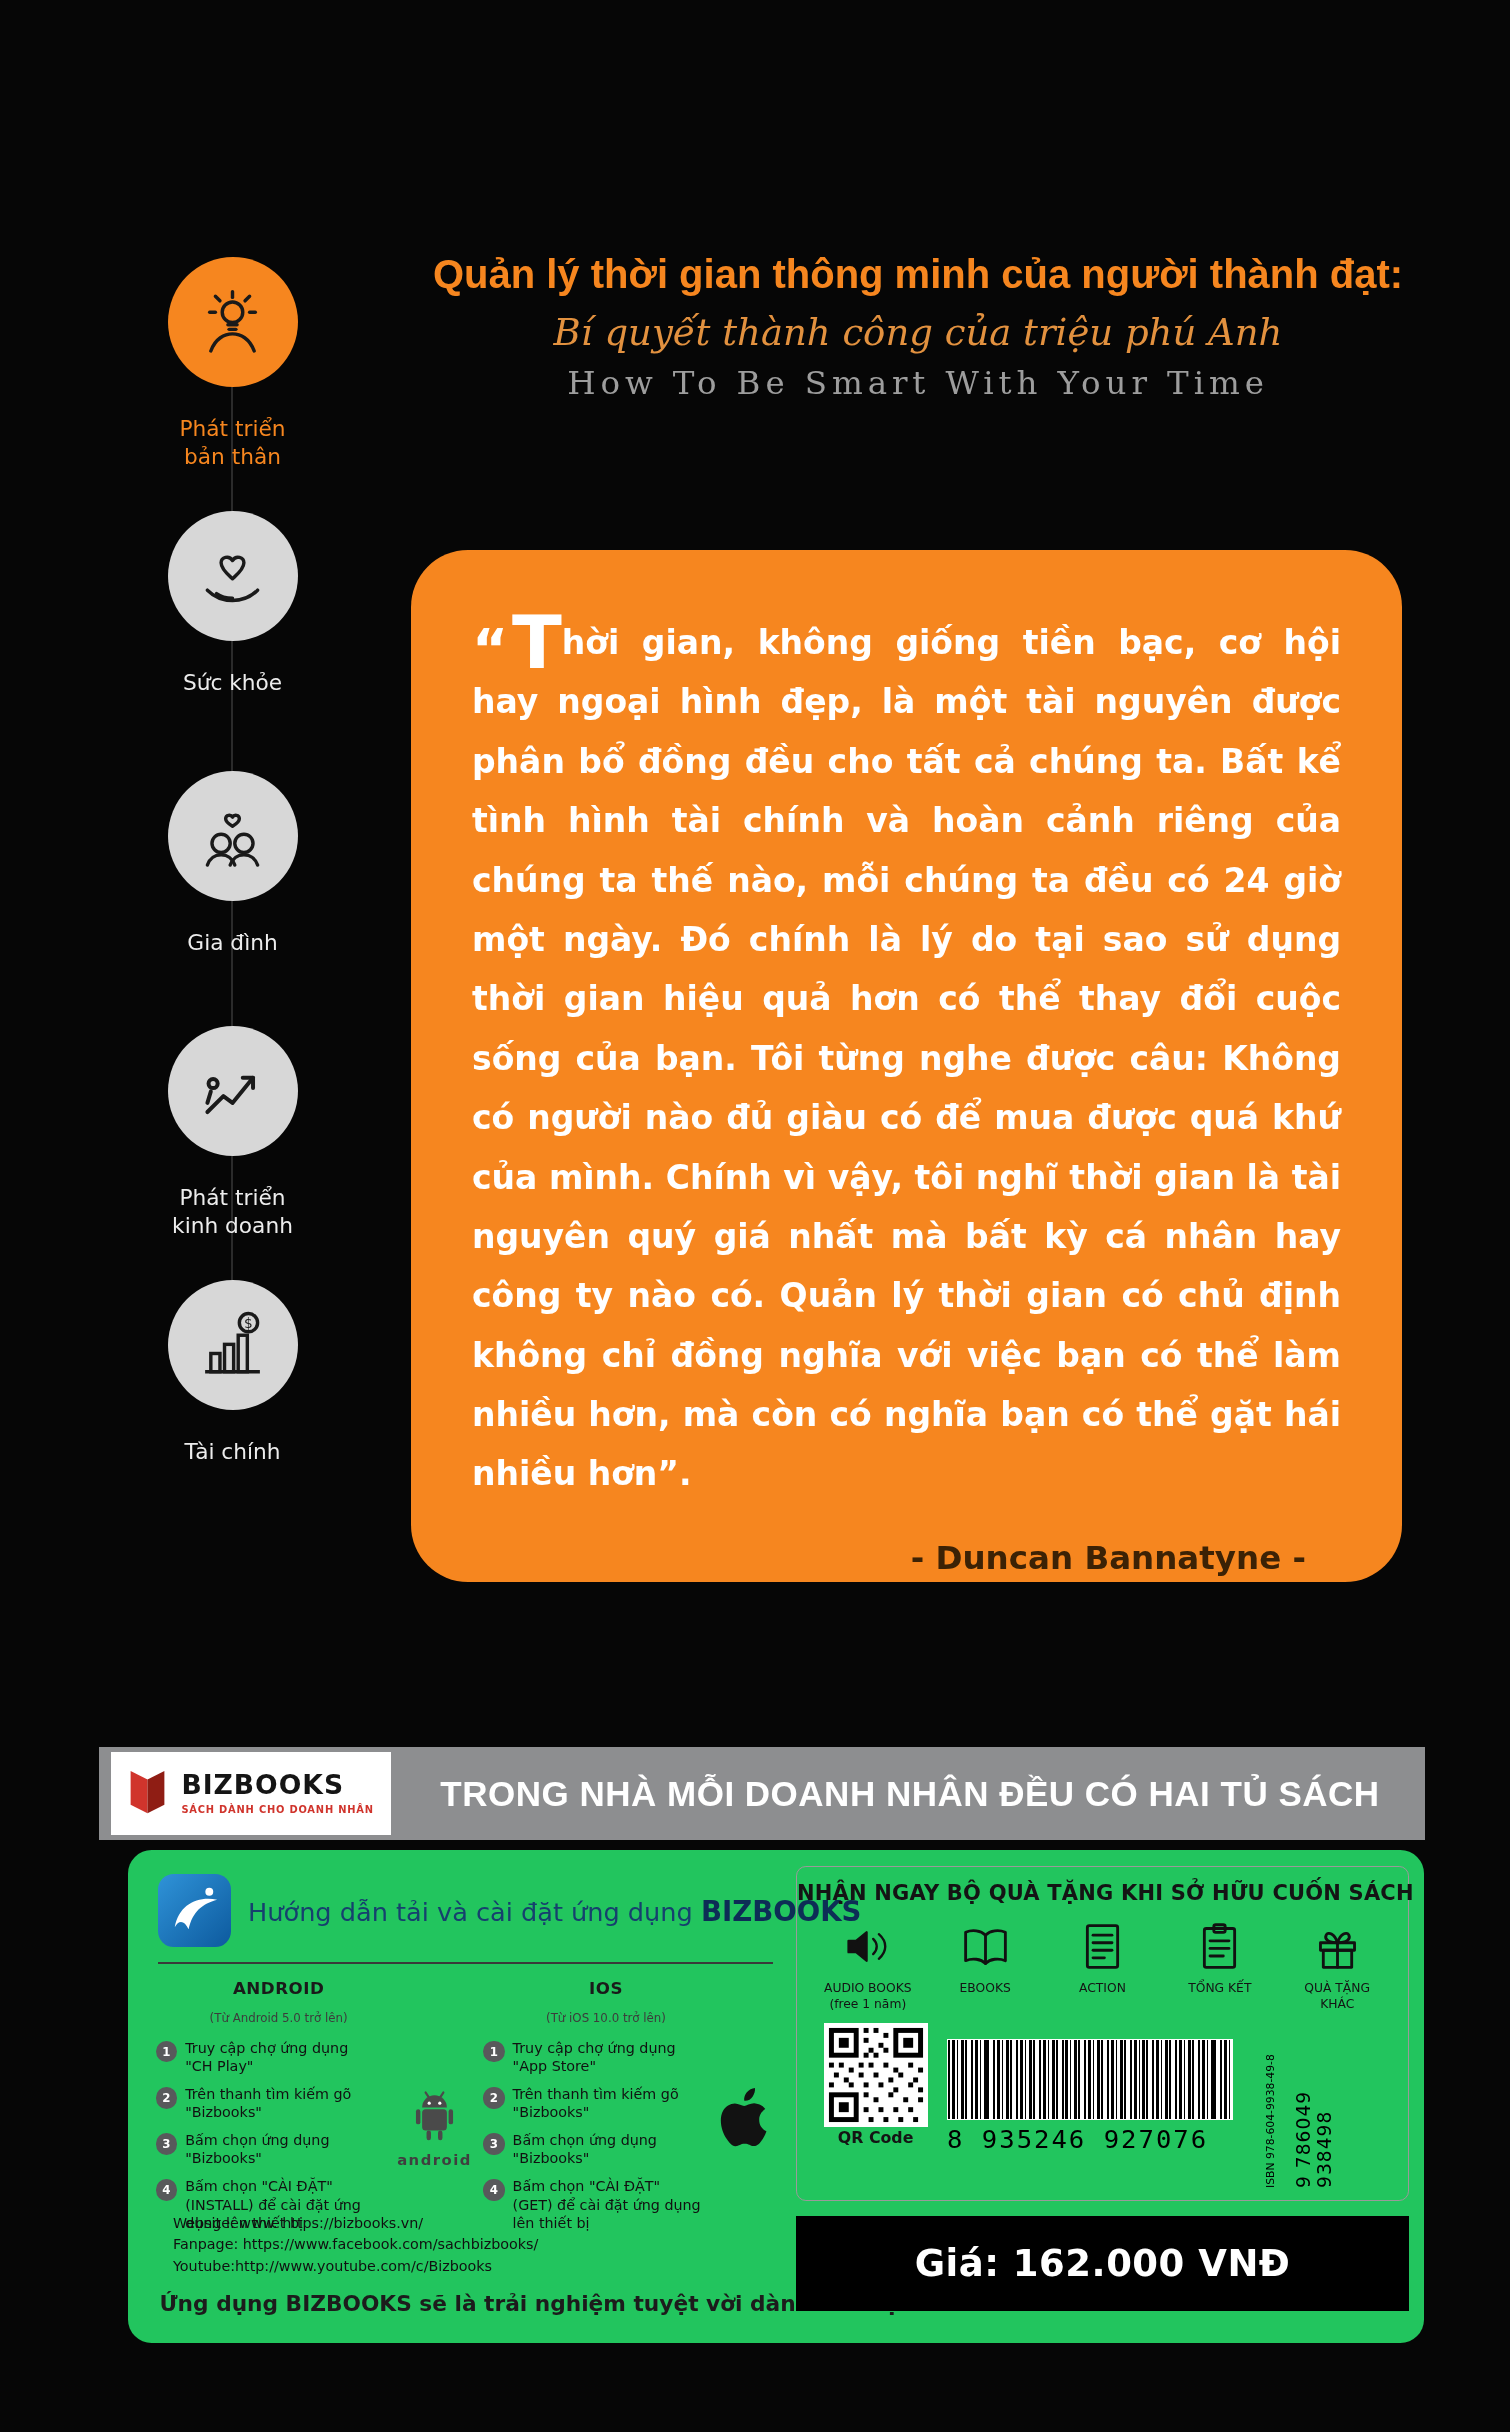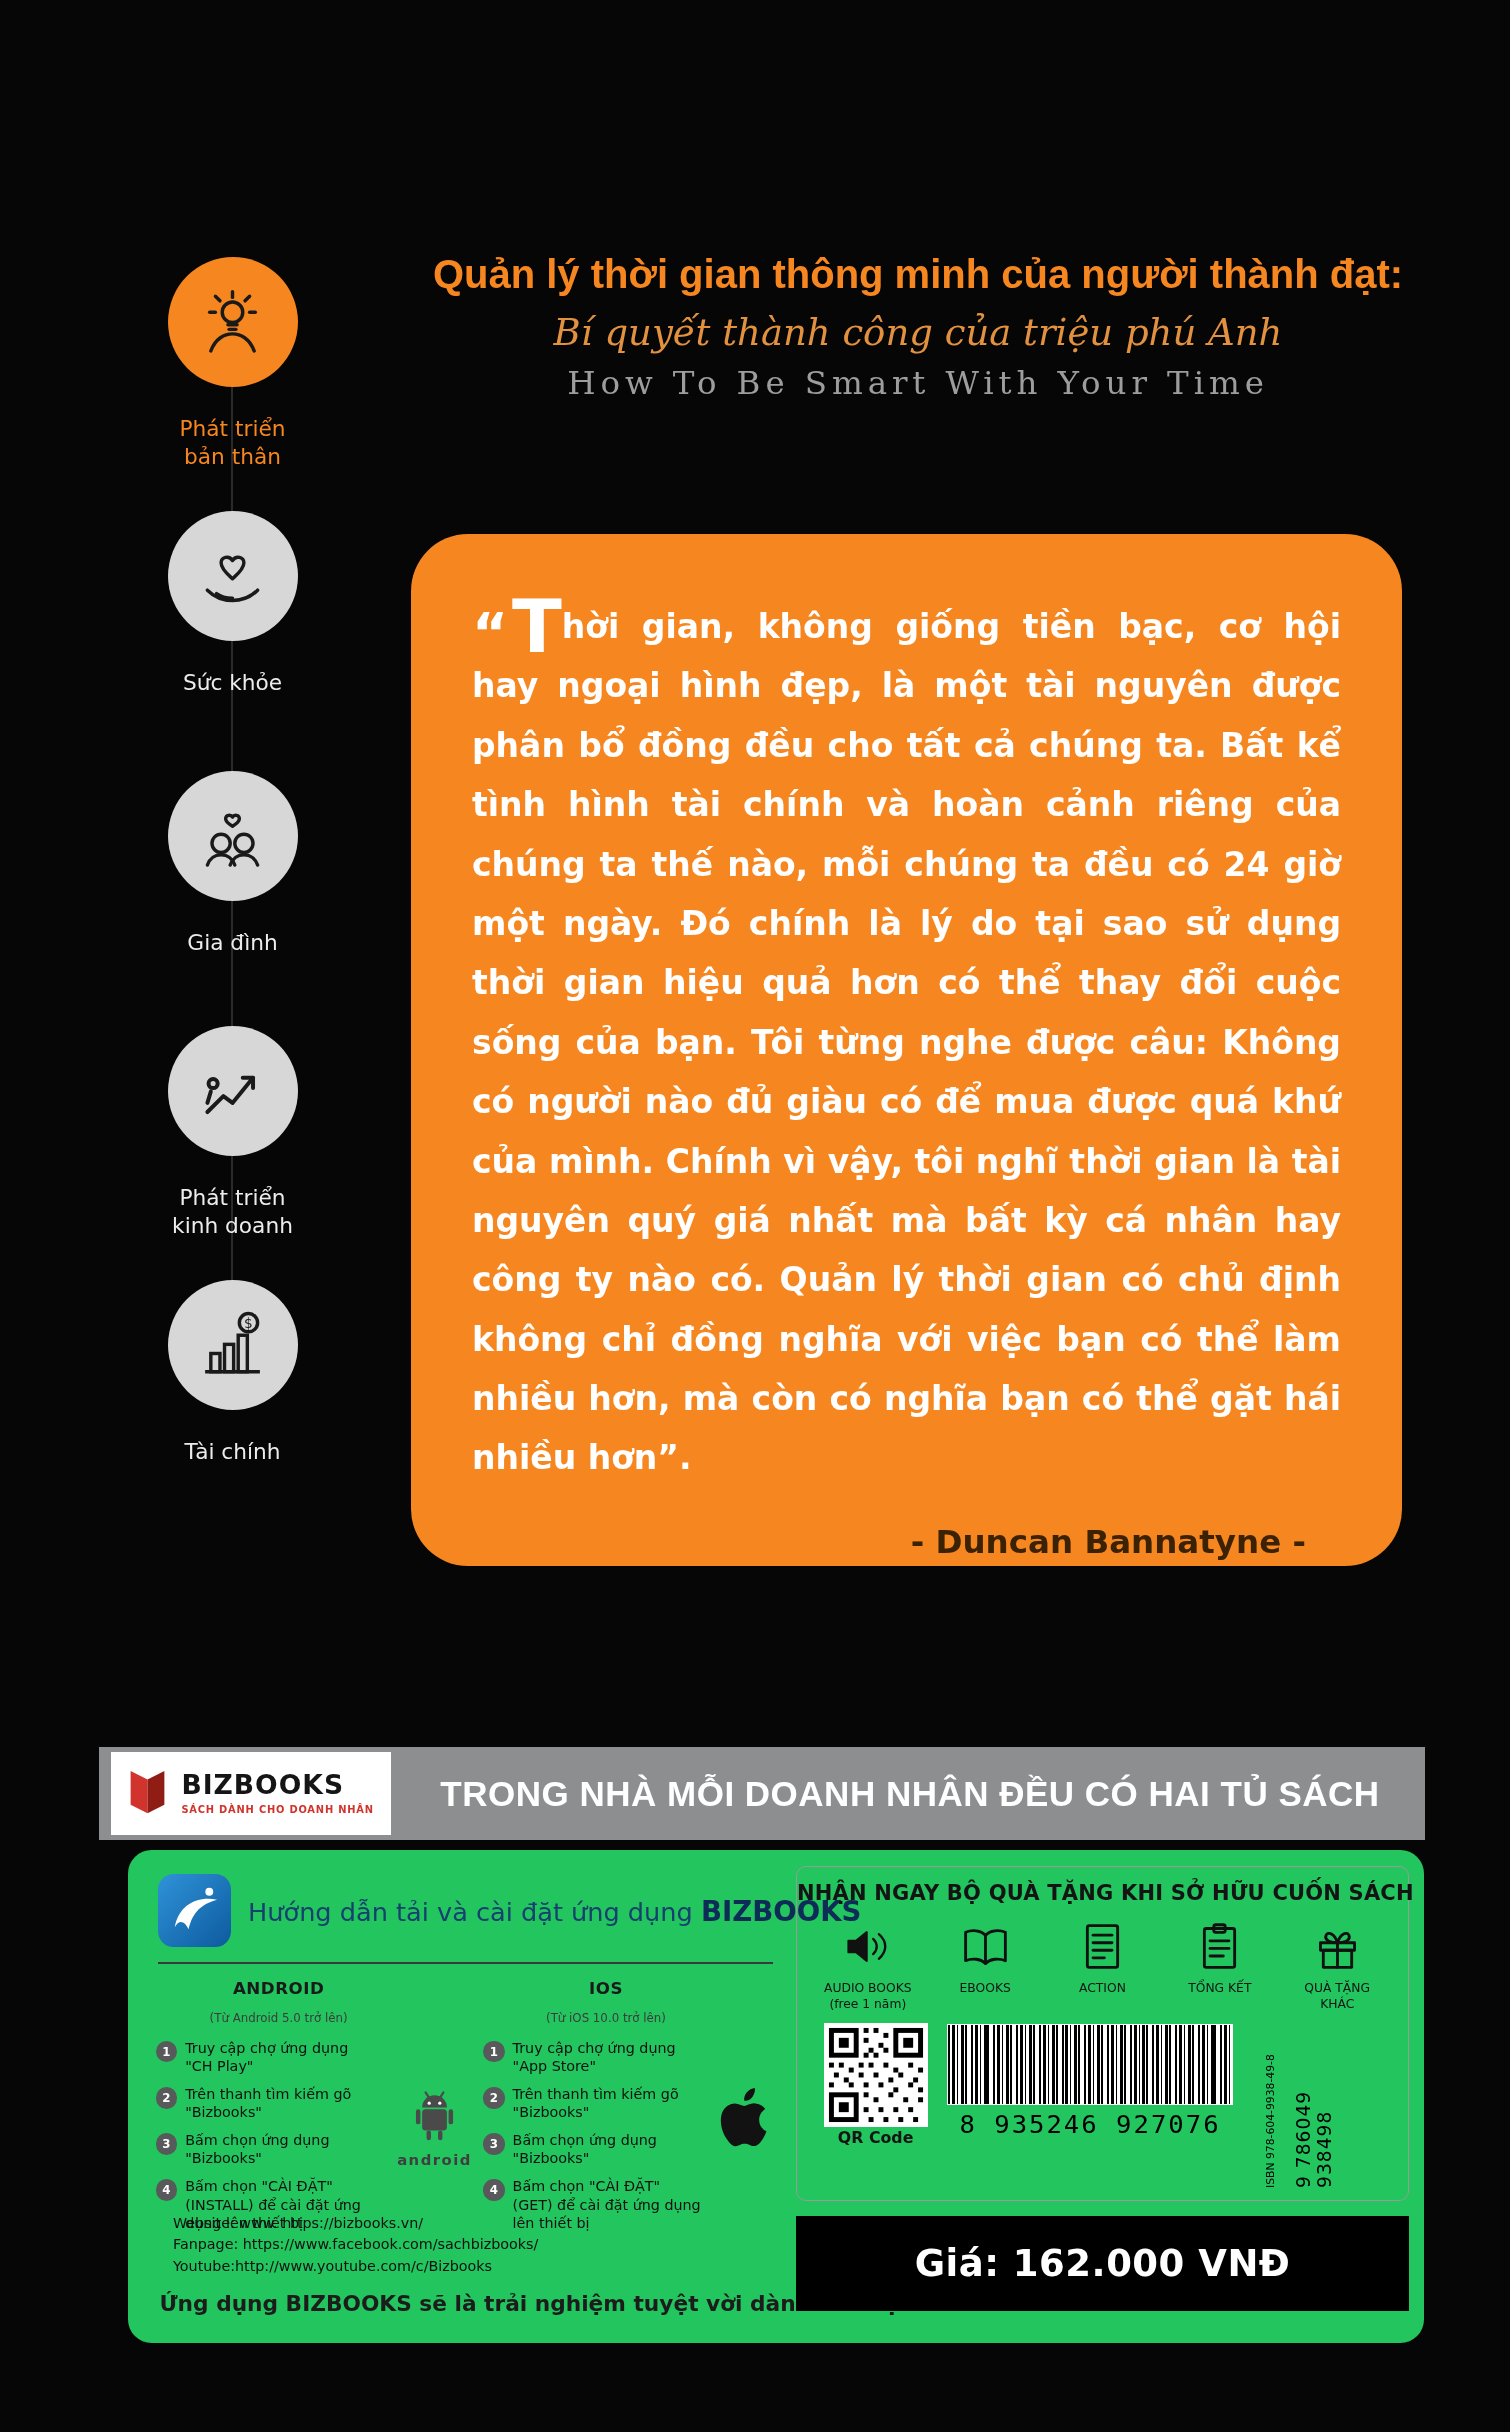--- a/index.html
+++ b/index.html
@@ -16,21 +16,21 @@
   .side-label{margin-top:28px;font-size:21.7px;line-height:1.3;color:#ececec;white-space:pre-line}
   .side-label.active-label{color:#f6861f}
 
   
   .header{position:absolute;left:398px;top:252px;width:1040px;text-align:center}
   .title-main{font-family:"Liberation Sans",sans-serif;font-weight:800;font-size:40px;color:#f6861f;white-space:nowrap}
   .title-script{margin-top:13.8px;font-family:"DejaVu Serif","Liberation Serif",serif;font-style:italic;font-size:37px;color:#e2913f}
   .title-english{margin-top:9.9px;font-family:"DejaVu Serif","Liberation Serif",serif;font-size:32.5px;color:#9d9d9d;letter-spacing:4.9px}
 
   
-  .quote-box{position:absolute;left:411px;top:534px;width:991px;height:1032px;background:#f6861f;border-radius:57px;padding:63px 61px 0}
+  .quote-box{position:absolute;left:411px;top:550px;width:991px;height:1032px;background:#f6861f;border-radius:57px;padding:63px 61px 0}
   .quote-text{font-size:33px;font-weight:700;color:#fff;line-height:1.8;text-align:justify}
   .open-mark{font-size:55px;line-height:0;vertical-align:-13.8px;margin-right:3.9px}
   .dropcap{font-size:73px;font-weight:800;line-height:0;vertical-align:-13.8px}
   .attribution{margin-top:35px;padding-right:35px;text-align:right;font-size:32.5px;font-weight:700;color:#3c2205}
 
   
   .banner{position:absolute;left:99px;top:1747px;width:1326px;height:93px;background:#8d8e90}
   .logo-box{position:absolute;left:11.8px;top:4.9px;width:280px;height:83px;background:#fff;display:flex;align-items:center;gap:11.8px;padding-left:13.8px}
   .logo-box svg{width:45px;height:49px;flex:0 0 auto}
   .logo-name{font-size:26.6px;font-weight:900;color:#151515;letter-spacing:1px;line-height:1}
@@ -63,21 +63,21 @@
   
   .gift-box{position:absolute;left:668px;top:15.8px;width:613px;height:335px;border:1px solid #9a9a9a;border-radius:9.9px}
   .gift-heading{margin-top:13.8px;text-align:center;font-size:21px;font-weight:800;color:#141414;white-space:nowrap;letter-spacing:0.2px}
   .gift-items{display:flex;justify-content:space-between;padding:0 15.8px;margin-top:15.8px}
   .gift-item{width:110px;text-align:center}
   .gift-item svg{width:53px;height:53px}
   .gift-label{margin-top:3.9px;font-size:12.3px;font-weight:400;color:#141414;line-height:1.3;white-space:pre-line}
   .qr-block{position:absolute;left:23.6px;top:156px;width:110px;text-align:center}
   .qr-block svg{width:104px;height:104px;display:block;margin:0 auto}
   .qr-label{margin-top:1px;font-size:15.8px;font-weight:700;color:#141414}
-  .barcode-block{position:absolute;left:150px;top:157px;width:286px;text-align:center}
+  .barcode-block{position:absolute;left:150px;top:172px;width:286px;}
   .barcode-bars{height:81px;background:repeating-linear-gradient(90deg,#000 0 2px,#fff 2px 3.9px,#000 3.9px 6.9px,#fff 6.9px 8.9px,#000 8.9px 9.9px,#fff 9.9px 12.8px,#000 12.8px 15.8px,#fff 15.8px 16.7px,#000 16.7px 18.7px,#fff 18.7px 22.7px);border:1px solid #fff}
   .barcode-number{margin-top:3.9px;font-size:25.6px;letter-spacing:2px;color:#000;font-family:"DejaVu Sans Mono",monospace}
   .isbn-wrap{position:absolute;left:467px;top:148px;height:173px;display:flex;gap:15.8px;align-items:center}
   .isbn-small{writing-mode:vertical-rl;transform:rotate(180deg);font-size:10.8px;color:#000;height:173px;display:flex;align-items:center}
   .isbn-big{writing-mode:vertical-rl;transform:rotate(180deg);font-size:18.7px;color:#000;letter-spacing:1px;height:173px;display:flex;align-items:center}
   .price-box{position:absolute;left:668px;top:366px;width:613px;height:95px;background:#000;display:flex;align-items:center;justify-content:center}
   .price-text{color:#fff;font-size:37px;font-weight:800;letter-spacing:0.5px}
 </style>
 </head>
 <body>

